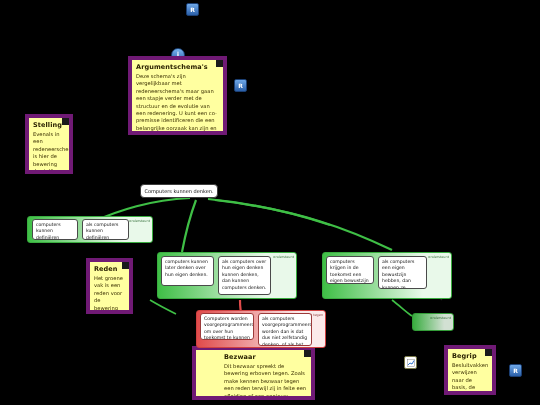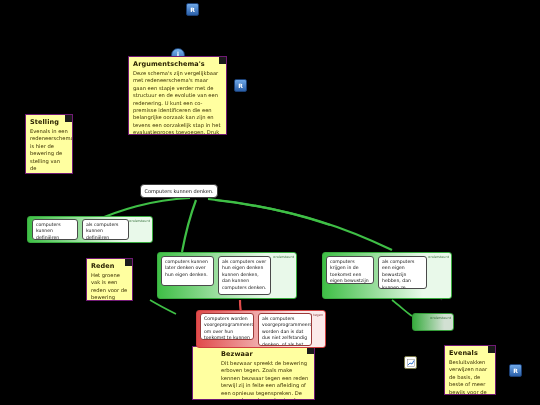--- a/index.html
+++ b/index.html
@@ -1,21 +1,21 @@
 <!DOCTYPE html>
 <html><head>
 <meta charset="utf-8">
 <style>
   html,body{margin:0;padding:0;background:#000;}
   body{width:540px;height:405px;position:relative;overflow:hidden;
        font-family:"DejaVu Sans","Liberation Sans",sans-serif;}
   #canvas{position:absolute;left:0;top:0;width:540px;height:405px;background:#000;}
 
   
-  .note{position:absolute;background:#ffffa0;border:1px solid #701a75;
+  .note{position:absolute;background:#ffffa0;border:4px solid #701a75;
         box-sizing:border-box;padding:3px 4px;color:#3b2f00;overflow:hidden;}
   .note .fold{position:absolute;right:0;top:0;width:7px;height:7px;
               background:#1a1a1a;}
   .note h4{margin:0 0 2px 0;font-size:6.5px;font-weight:bold;color:#2b2200;
            letter-spacing:.1px;}
   .note p{margin:0;font-size:5.2px;line-height:1.42;color:#3b3000;}
 
   
   .node{position:absolute;background:#fff;border:1px solid #4a4a4a;
         border-radius:3px;box-sizing:border-box;padding:2px 3px;
@@ -93,36 +93,36 @@
   <div class="appicon" style="left:234px;top:79px;">R</div>
 
   <div class="note" style="left:25px;top:114px;width:48px;height:60px;">
     <div class="fold"></div>
     <h4>Stelling</h4>
     <p>Evenals in een redeneerschema is hier de bewering de stelling van de redenering.</p>
   </div>
 
 
 
-  <div class="note" style="left:86px;top:258px;width:47px;height:43px;">
+  <div class="note" style="left:86px;top:258px;width:47px;height:56px;">
     <div class="fold"></div>
     <h4>Reden</h4>
     <p>Het groene vak is een reden voor de bewering erboven. De twee vakken binnen de reden zijn de premissen.</p>
   </div>
 
   <div class="note" style="left:192px;top:346px;width:123px;height:54px;padding-left:28px;">
     <div class="fold"></div>
     <h4>Bezwaar</h4>
     <p>Dit bezwaar spreekt de bewering erboven tegen. Zoals make kennen bezwaar tegen een reden terwijl zij in feite een afleiding of een opnieuw tegenspreken. De een analyseschema kunt u de redenering direct verbinden aan de juiste premisse.</p>
 
   </div>
 
   <div class="note" style="left:444px;top:345px;width:52px;height:50px;">
     <div class="fold"></div>
-    <h4>Evenals</h4>
+    <h4>Begrip</h4>
     <p>Besluitvakken verwijzen naar de basis, de beste of meer bewijs voor de bewering waarvan deze zijn gekoppeld.</p>
 
   </div>
   <div class="appicon" style="left:509px;top:364px;">R</div>
 
   <div class="chipicon" style="left:404px;top:356px;">
     <svg width="8" height="8" viewBox="0 0 8 8" aria-hidden="true">
       <rect x="0.5" y="0.5" width="7" height="7" fill="#fff" stroke="#888" stroke-width="0.5"></rect>
       <polyline points="1,6 3,4 5,5 7,1.5" fill="none" stroke="#1b66c9" stroke-width="0.9"></polyline>
     </svg>

